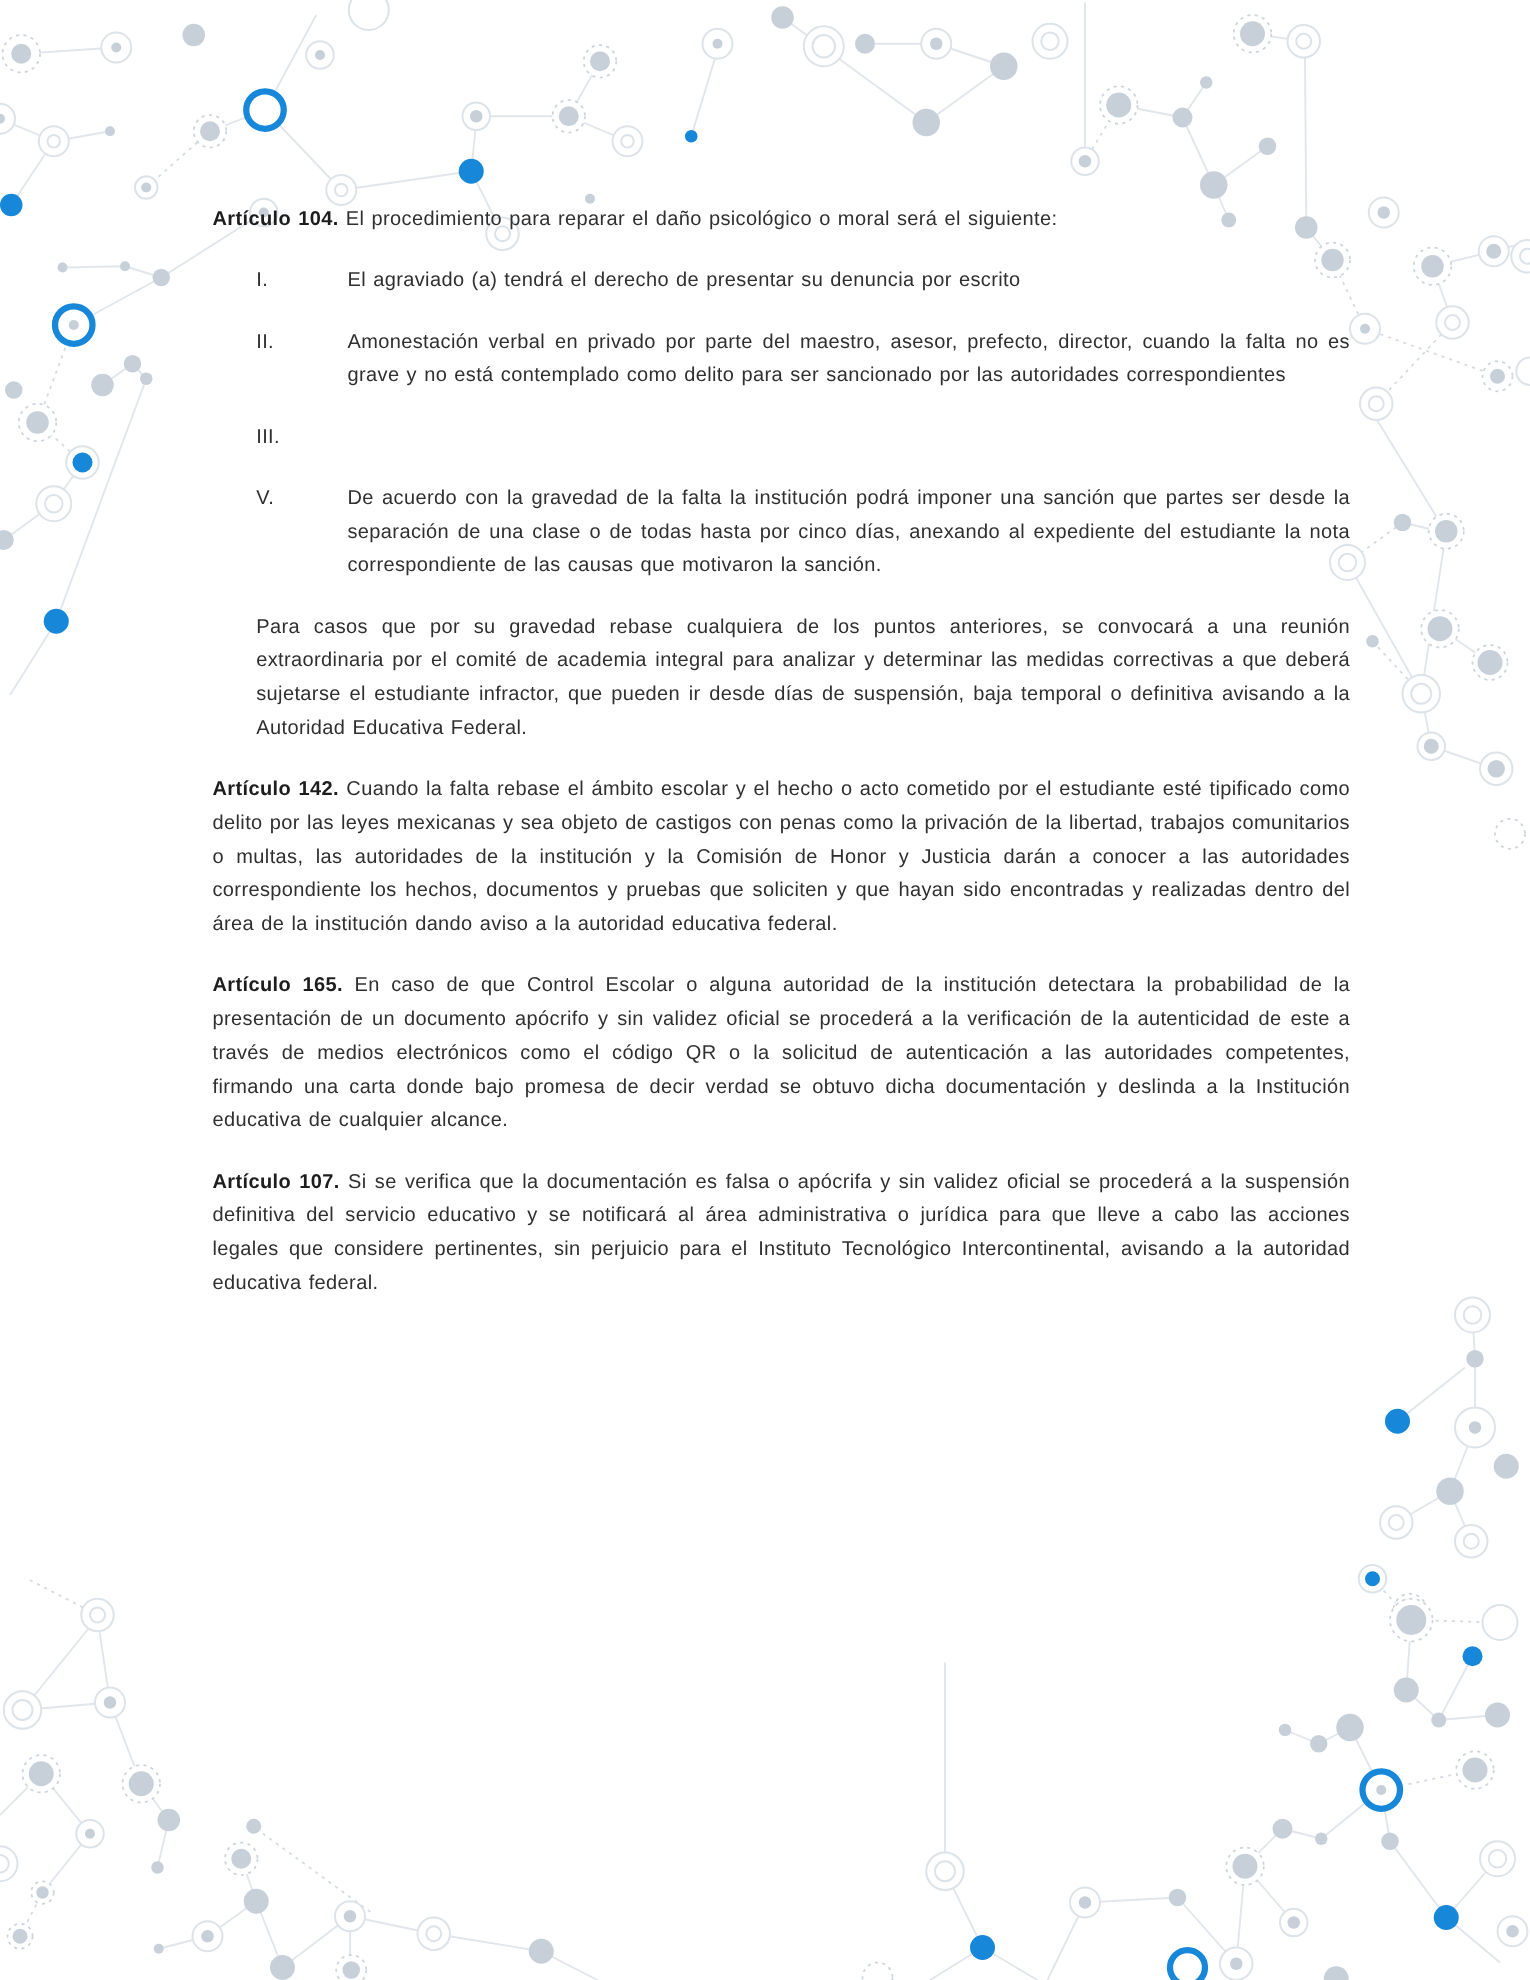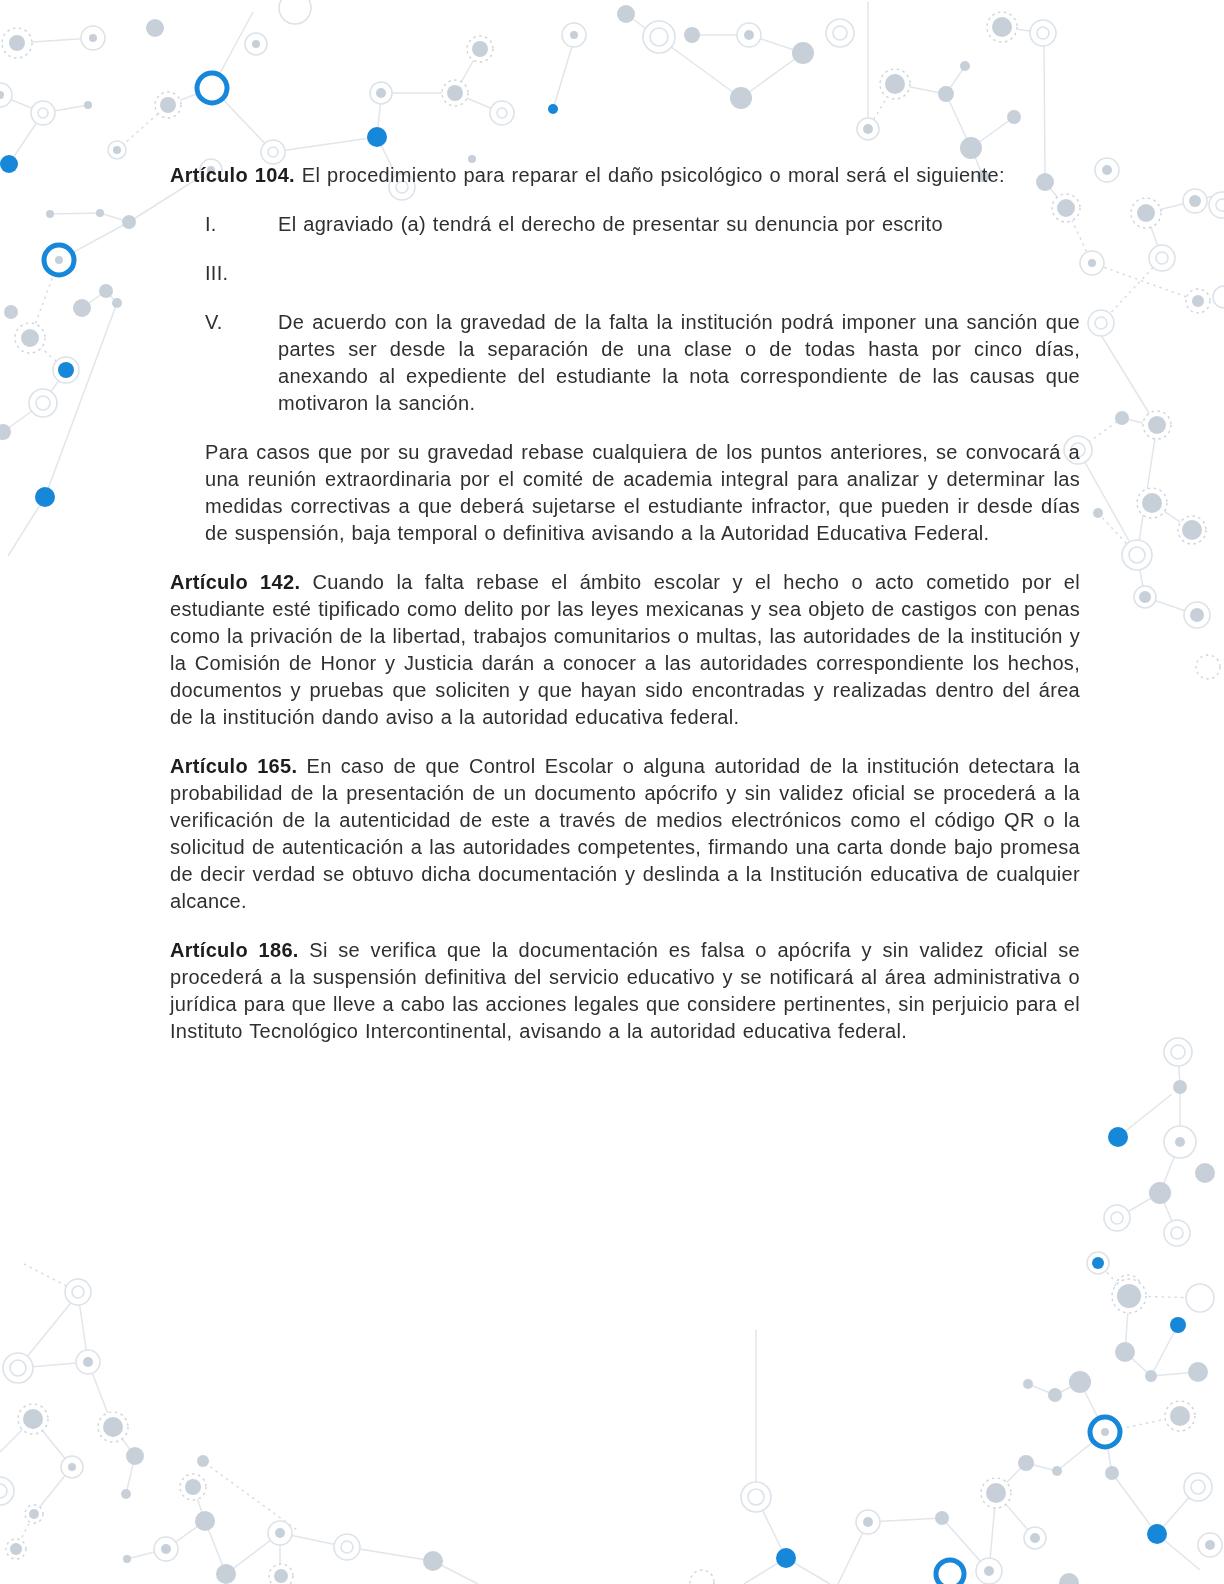--- a/index.html
+++ b/index.html
@@ -8,21 +8,21 @@
     position:relative;
     width:1224px;height:1584px;
     background:#ffffff;
     overflow:hidden;
     font-family:"Liberation Sans", sans-serif;
   }
   .bg{position:absolute;left:0;top:0;width:1224px;height:1584px;}
   .content{
     position:absolute;left:170px;top:162px;width:910px;
     color:#2f2f2f;
-    font-size:20px;line-height:27px;
+    font-size:16px;line-height:27px;
     letter-spacing:0.3px;word-spacing:1px;
     text-align:justify;
   }
   .para{margin:0 0 22px 0;}
   .para strong{font-weight:700;color:#1d1d1d;}
   .roman-list{margin:0 0 0 0;padding:0;list-style:none;}
   .roman-item{display:flex;margin:0 0 22px 0;padding-left:35px;}
   .roman-item .numeral{flex:0 0 73px;}
   .roman-item .item-text{flex:1;text-align:justify;}
 </style>
@@ -352,20 +352,24 @@
       <strong>Artículo 104.</strong>
       <span>El procedimiento para reparar el daño psicológico o moral será el siguiente:</span>
     </p>
 
     <ol class="roman-list">
       <li class="roman-item">
         <span class="numeral">I.</span>
         <span class="item-text">El agraviado (a) tendrá el derecho de presentar su denuncia por escrito</span>
       </li>
       <li class="roman-item">
+        <span class="numeral">II.</span>
+        <span class="item-text">Amonestación verbal en privado por parte del maestro, asesor, prefecto, director, cuando la falta no es grave y no está contemplado como delito para ser sancionado por las autoridades correspondientes</span>
+      </li>
+      <li class="roman-item">
         <span class="numeral">III.</span>
       </li>
       <li class="roman-item">
         <span class="numeral">V.</span>
         <span class="item-text">De acuerdo con la gravedad de la falta la institución podrá imponer una sanción que partes ser desde la separación de una clase o de todas hasta por cinco días, anexando al expediente del estudiante la nota correspondiente de las causas que motivaron la sanción.</span>
       </li>
       <li class="roman-item">
         <span class="item-text">Para casos que por su gravedad rebase cualquiera de los puntos anteriores, se convocará a una reunión extraordinaria por el comité de academia integral para analizar y determinar las medidas correctivas a que deberá sujetarse el estudiante infractor, que pueden ir desde días de suspensión, baja temporal o definitiva avisando a la Autoridad Educativa Federal.</span>
       </li>
     </ol>
@@ -374,18 +378,18 @@
       <strong>Artículo 142.</strong>
       <span>Cuando la falta rebase el ámbito escolar y el hecho o acto cometido por el estudiante esté tipificado como delito por las leyes mexicanas y sea objeto de castigos con penas como la privación de la libertad, trabajos comunitarios o multas, las autoridades de la institución y la Comisión de Honor y Justicia darán a conocer a las autoridades correspondiente los hechos, documentos y pruebas que soliciten y que hayan sido encontradas y realizadas dentro del área de la institución dando aviso a la autoridad educativa federal.</span>
     </p>
 
     <p class="para">
       <strong>Artículo 165.</strong>
       <span>En caso de que Control Escolar o alguna autoridad de la institución detectara la probabilidad de la presentación de un documento apócrifo y sin validez oficial se procederá a la verificación de la autenticidad de este a través de medios electrónicos como el código QR o la solicitud de autenticación a las autoridades competentes, firmando una carta donde bajo promesa de decir verdad se obtuvo dicha documentación y deslinda a la Institución educativa de cualquier alcance.</span>
     </p>
 
     <p class="para">
-      <strong>Artículo 186.</strong>
+      <strong>Artículo 107.</strong>
       <span>Si se verifica que la documentación es falsa o apócrifa y sin validez oficial se procederá a la suspensión definitiva del servicio educativo y se notificará al área administrativa o jurídica para que lleve a cabo las acciones legales que considere pertinentes, sin perjuicio para el Instituto Tecnológico Intercontinental, avisando a la autoridad educativa federal.</span>
     </p>
 
   </main>
 </div>
 
 </body></html>

